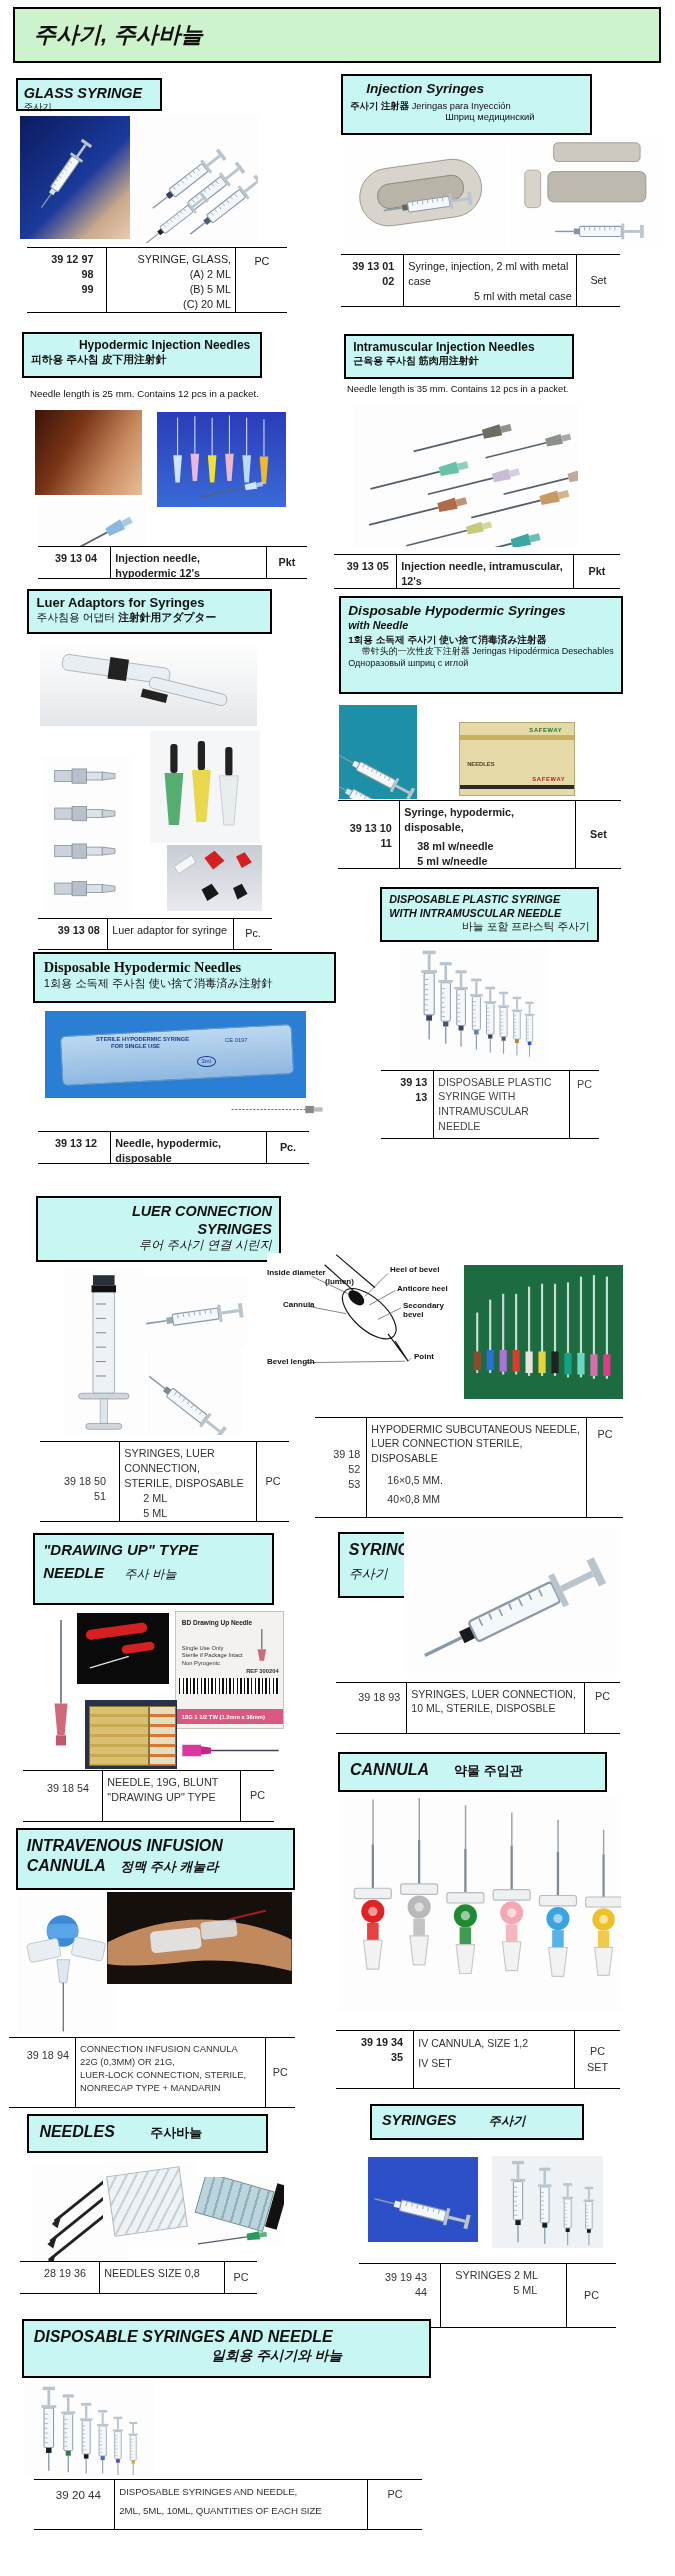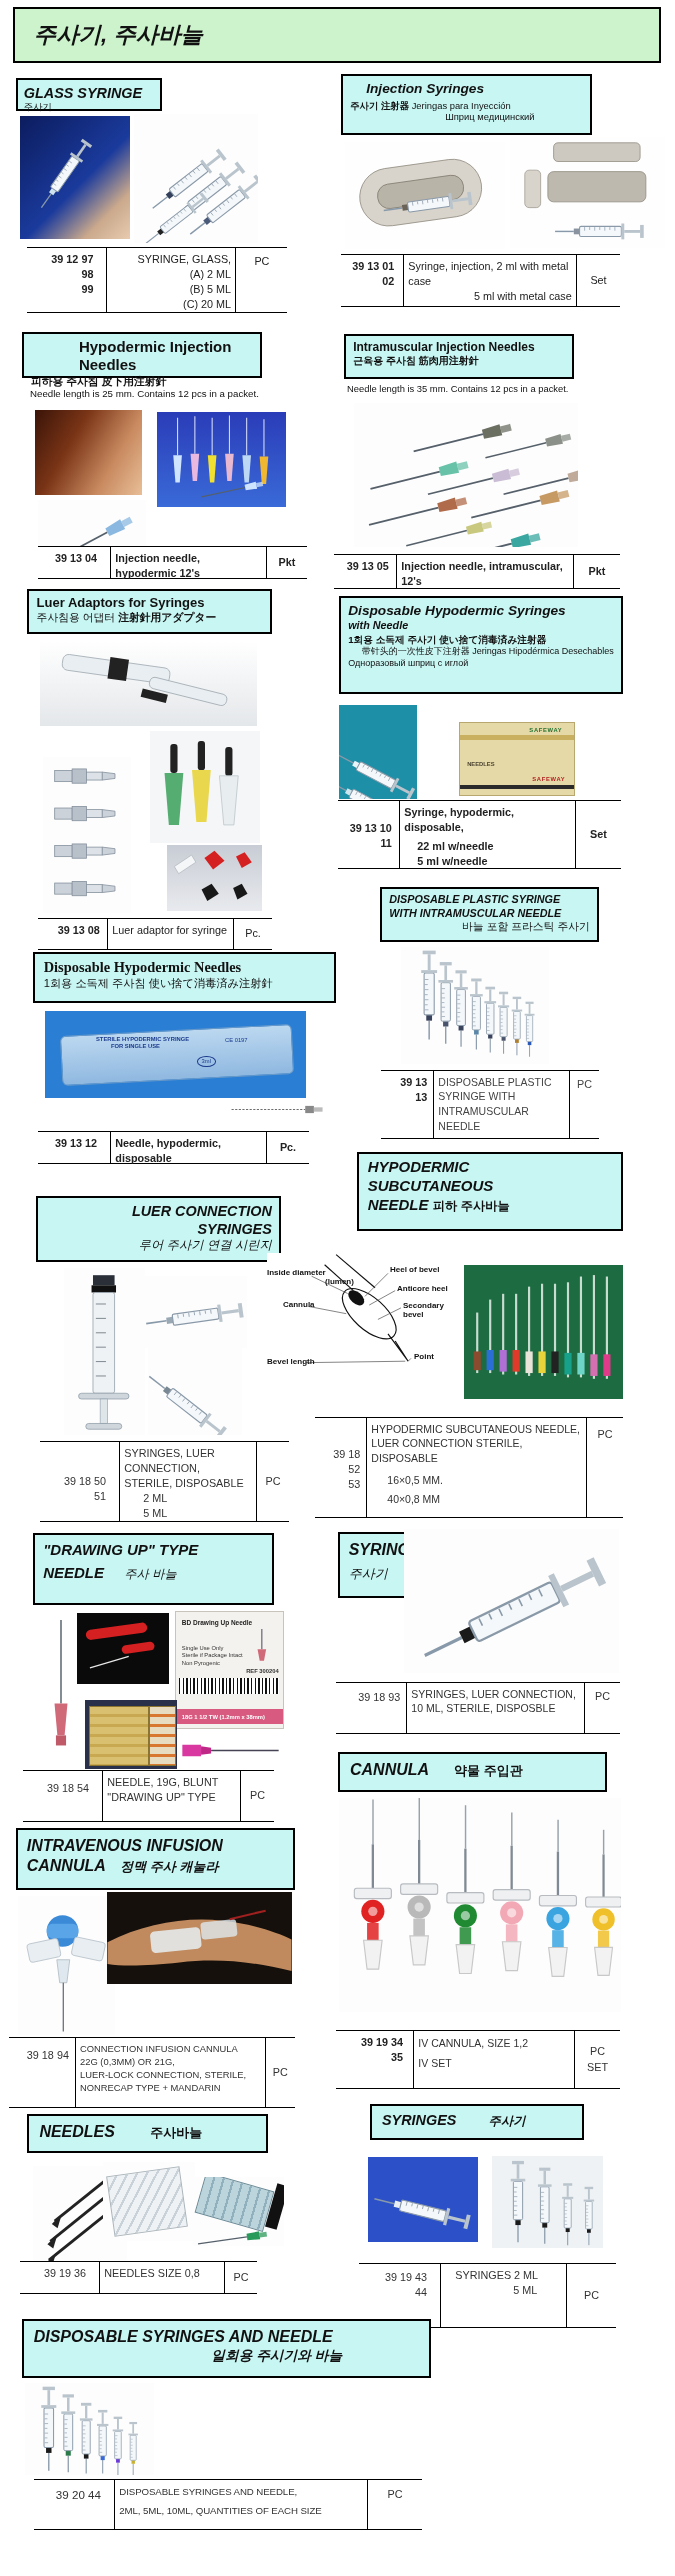--- a/index.html
+++ b/index.html
@@ -139,21 +139,21 @@
     <div class="c c2">
       <span class="l">Syringe, injection, 2 ml with metal case</span>
       <span class="l" style="text-align:right;">5 ml with metal case</span>
     </div>
     <div class="c c3" style="width:43px">
       <span>Set</span>
     </div>
   </div>
 
   <div class="hd" style="left:21.7px;top:332px;width:240px;height:46px;padding:3.6px 7.2px;">
-    <span class="l bo" style="font-size:15px;padding-left:48px;">Hypodermic Injection Needles</span>
+    <span class="l bo" style="font-size:12px;padding-left:48px;">Hypodermic Injection Needles</span>
     <span class="l" style="font-size:10.8px;font-weight:bold;">피하용 주사침  皮下用注射針</span>
   </div>
   <div class="note" style="left:30px;top:388px;">Needle length is 25 mm.  Contains 12 pcs in a packet.</div>
   <div class="ph" style="left:35px;top:410px;width:107px;height:85px;background:linear-gradient(120deg,#3a1408 0%,#7a3416 35%,#c98a60 70%,#e8bf98 100%);"></div>
   <div class="ph" style="left:157px;top:412px;width:129px;height:95px;background:linear-gradient(180deg,#2a3cb8,#3a6ad8);">
     <svg class="art" viewBox="0 0 178 132">
       <g stroke="#dfe6ff" stroke-width="1.4">
         <line x1="28" y1="8" x2="28" y2="60"></line>
           <line x1="52" y1="6" x2="52" y2="58"></line>
           <line x1="76" y1="8" x2="76" y2="60"></line>
@@ -295,21 +295,21 @@
     <span class="tiny" style="position:absolute;right:8.7px;bottom:11.6px;font-weight:bold;color:#b02020;letter-spacing:0.7px;">SAFEWAY</span>
     <span class="tiny" style="position:absolute;right:11.6px;top:4.3px;font-weight:bold;color:#207030;letter-spacing:0.7px;">SAFEWAY</span>
   </div>
   <div class="tbl" style="left:338px;top:800px;width:283px;height:69px;">
     <div class="c c1 b" style="width:61px;padding-right:7.2px;padding-top:20px;">
       <span class="l">39 13 10</span>
       <span class="l">11</span>
     </div>
     <div class="c c2">
       <span class="l bo">Syringe, hypodermic, disposable,</span>
-      <span class="l bo" style="padding-left:13px;margin-top:4.3px;">22 ml w/needle</span>
+      <span class="l bo" style="padding-left:13px;margin-top:4.3px;">38 ml w/needle</span>
       <span class="l bo" style="padding-left:13px;">5 ml w/needle</span>
     </div>
     <div class="c c3" style="width:45px">
       <span class="bo">Set</span>
     </div>
   </div>
 
   <div class="hd" style="left:380px;top:887px;width:219px;height:55px;padding:4.3px 7.2px;">
     <span class="l bi" style="font-size:10.8px;">DISPOSABLE PLASTIC SYRINGE</span>
     <span class="l bi" style="font-size:10.8px;">WITH INTRAMUSCULAR NEEDLE</span>
@@ -416,28 +416,20 @@
       <span class="l">CONNECTION,</span>
       <span class="l">STERILE, DISPOSABLE</span>
       <span class="l" style="padding-left:19px;">2 ML</span>
       <span class="l" style="padding-left:19px;">5 ML</span>
     </div>
     <div class="c c3" style="width:32px">
       <span>PC</span>
     </div>
   </div>
 
-  <div class="hd" style="left:357px;top:1152px;width:266px;height:79px;padding:4.3px 8.7px;">
-    <span class="l bi" style="font-size:15px;">HYPODERMIC</span>
-    <span class="l bi" style="font-size:15px;">SUBCUTANEOUS</span>
-    <span class="l" style="font-size:15px;">
-      <span class="bi">NEEDLE</span>
-      <span class="kr" style="font-size:12.3px;font-weight:bold;">피하 주사바늘</span>
-    </span>
-  </div>
   <div class="ph" style="left:267px;top:1253px;width:193px;height:130px;background:#fff;">
     <svg class="art" viewBox="0 0 268 180">
       <g stroke="#111" fill="none" stroke-width="1.6">
         <line x1="96" y1="2" x2="150" y2="48"></line>
         <line x1="80" y1="16" x2="120" y2="52"></line>
         <ellipse cx="142" cy="84" rx="46" ry="22" transform="rotate(42 142 84)"></ellipse>
         <path d="M168 112 L196 150 L178 122"></path>
       </g>
       <ellipse cx="124" cy="62" rx="13" ry="8" transform="rotate(42 124 62)" fill="#111"></ellipse>
       <g stroke="#555" stroke-width="1">
@@ -684,21 +676,21 @@
   </div>
   <div class="ph" style="left:193px;top:2177px;width:91px;height:69px;background:#fdfdfd;">
     <div style="position:absolute;left:5.8px;top:4.3px;width:69px;height:40px;background:repeating-linear-gradient(90deg,#bcd4dc 0 7.2px,#8fb0bc 7.2px 9.4px);border:0.7px solid #6a8a96;transform:rotate(16deg);"></div>
     <div style="position:absolute;right:1.4px;top:7.2px;width:11.6px;height:45px;background:#111;transform:rotate(16deg);"></div>
     <svg style="position:absolute;left:0;bottom:1.4px;" width="87" height="19" viewBox="0 0 120 26">
       <use href="#g-needle" style="color:#2a9a5a" transform="translate(6,18) rotate(-8) scale(1.1)"></use>
     </svg>
   </div>
   <div class="tbl" style="left:20px;top:2261px;width:237px;height:33px;color:#333;">
     <div class="c c1" style="width:79px">
-      <span class="l">39 19 36</span>
+      <span class="l">28 19 36</span>
     </div>
     <div class="c c2">
       <span class="l">NEEDLES SIZE 0,8</span>
     </div>
     <div class="c c3" style="width:32px">
       <span>PC</span>
     </div>
   </div>
 
   <div class="hd" style="left:370px;top:2104px;width:214px;height:36px;padding:5px 10px;">

